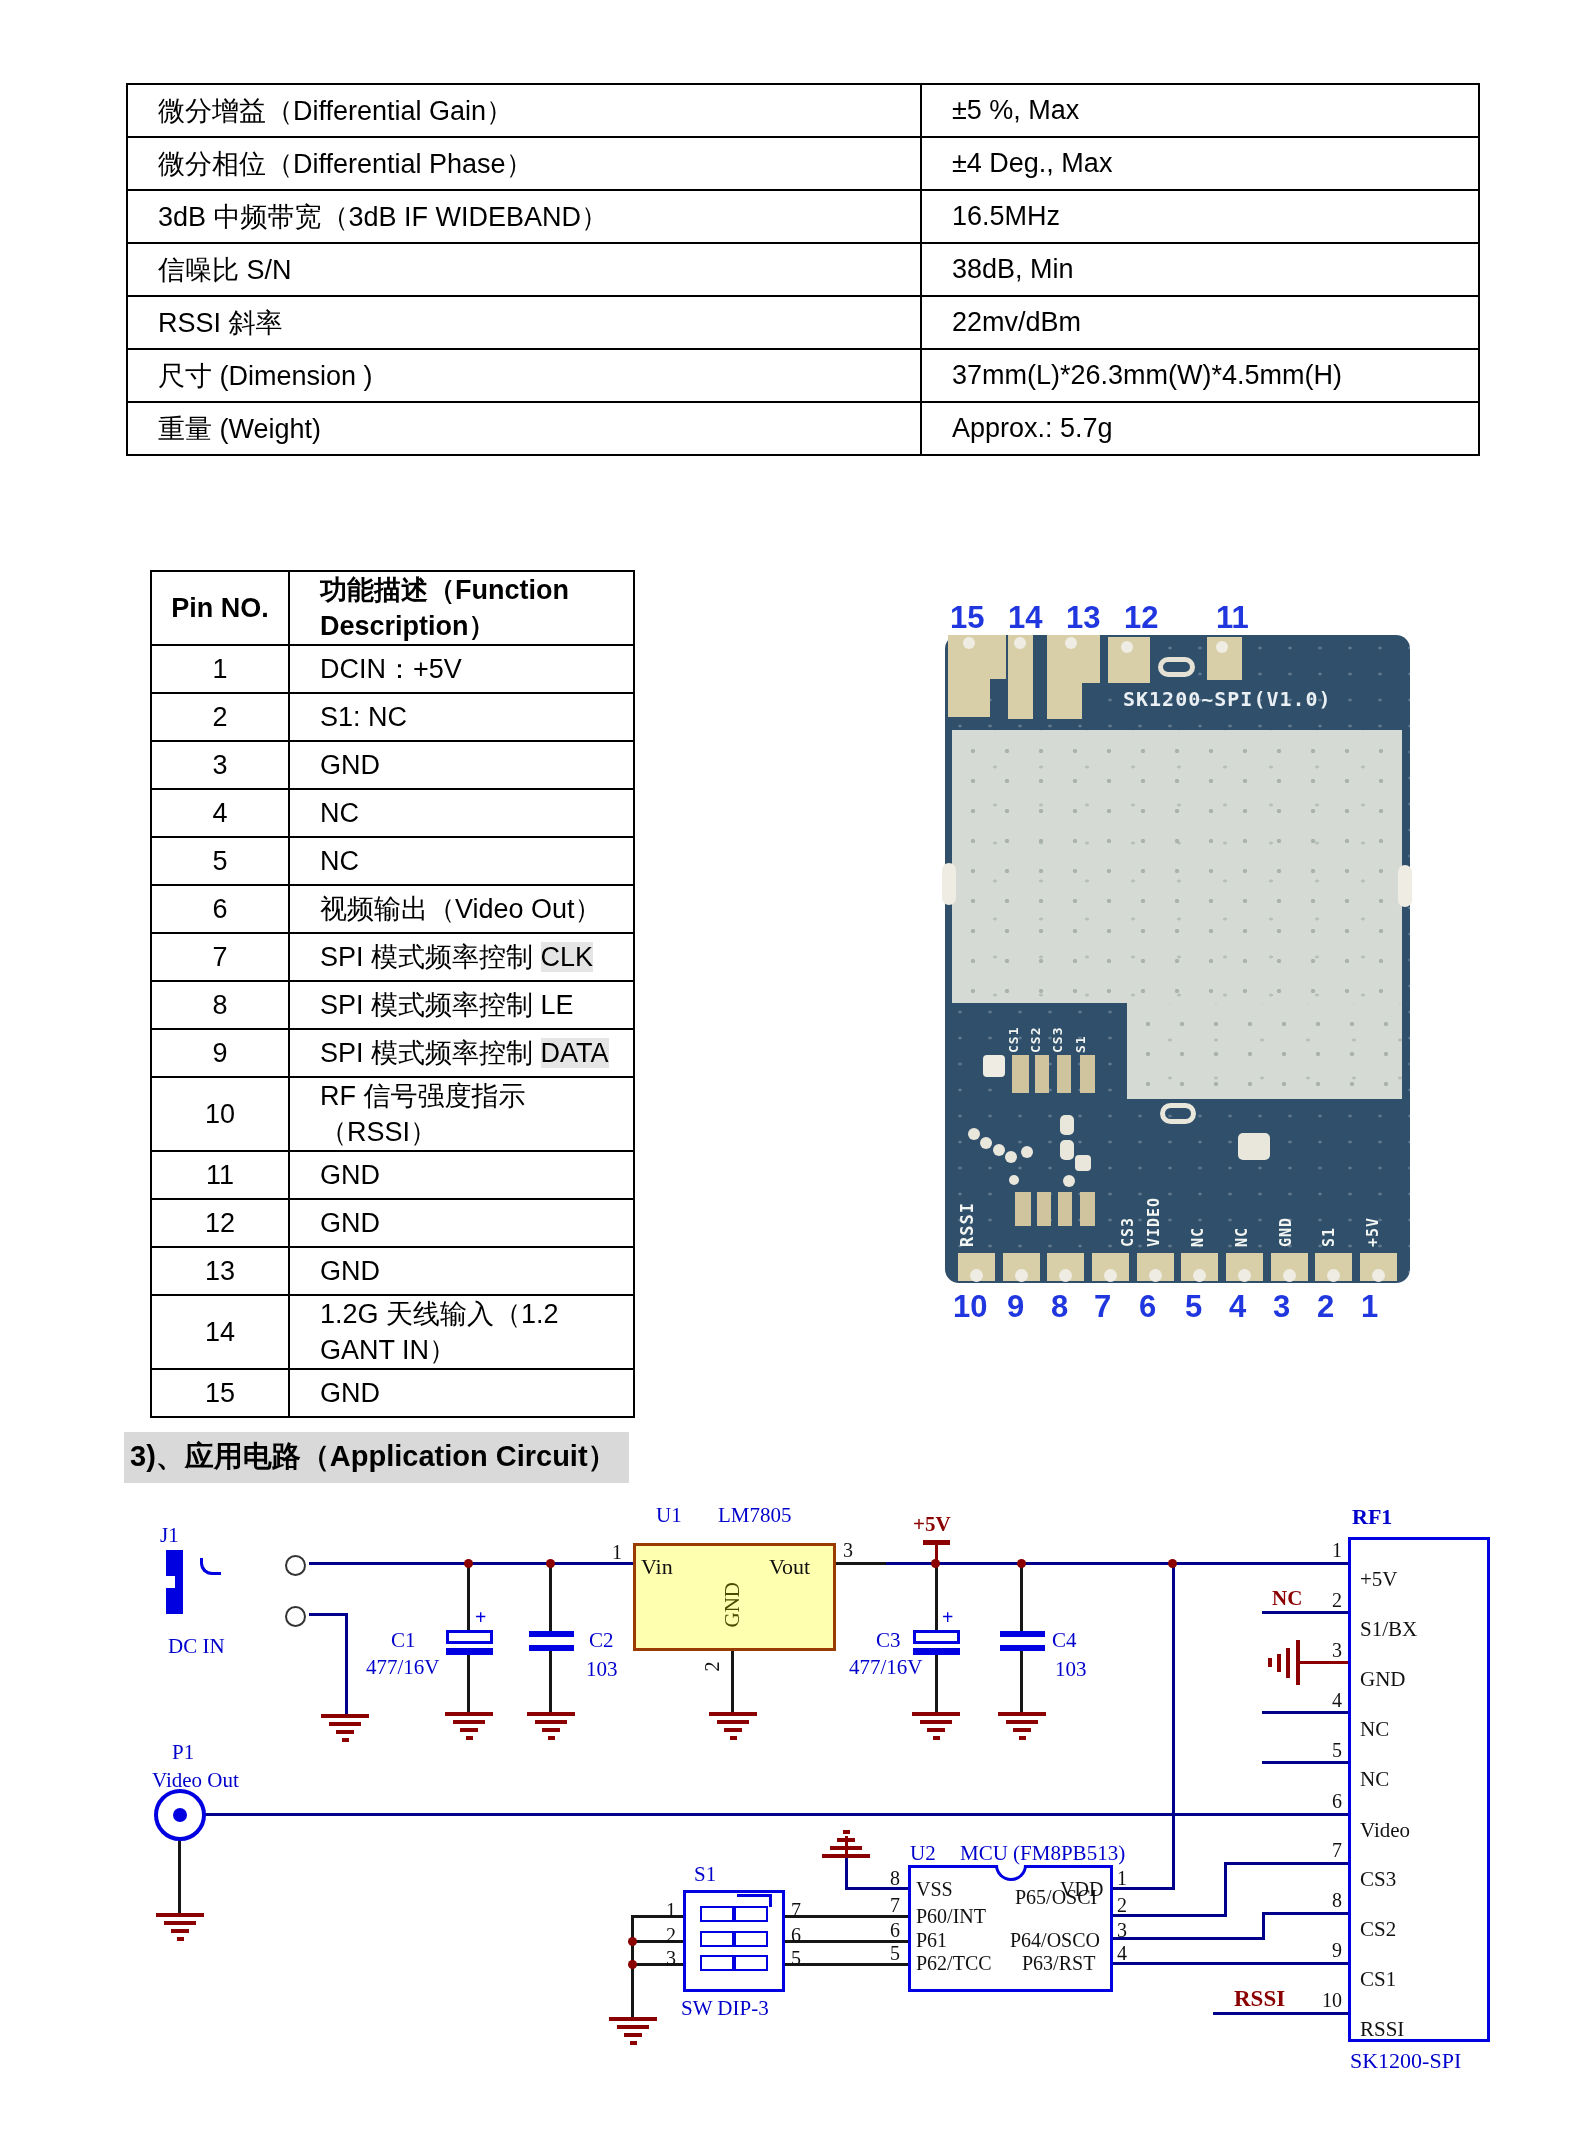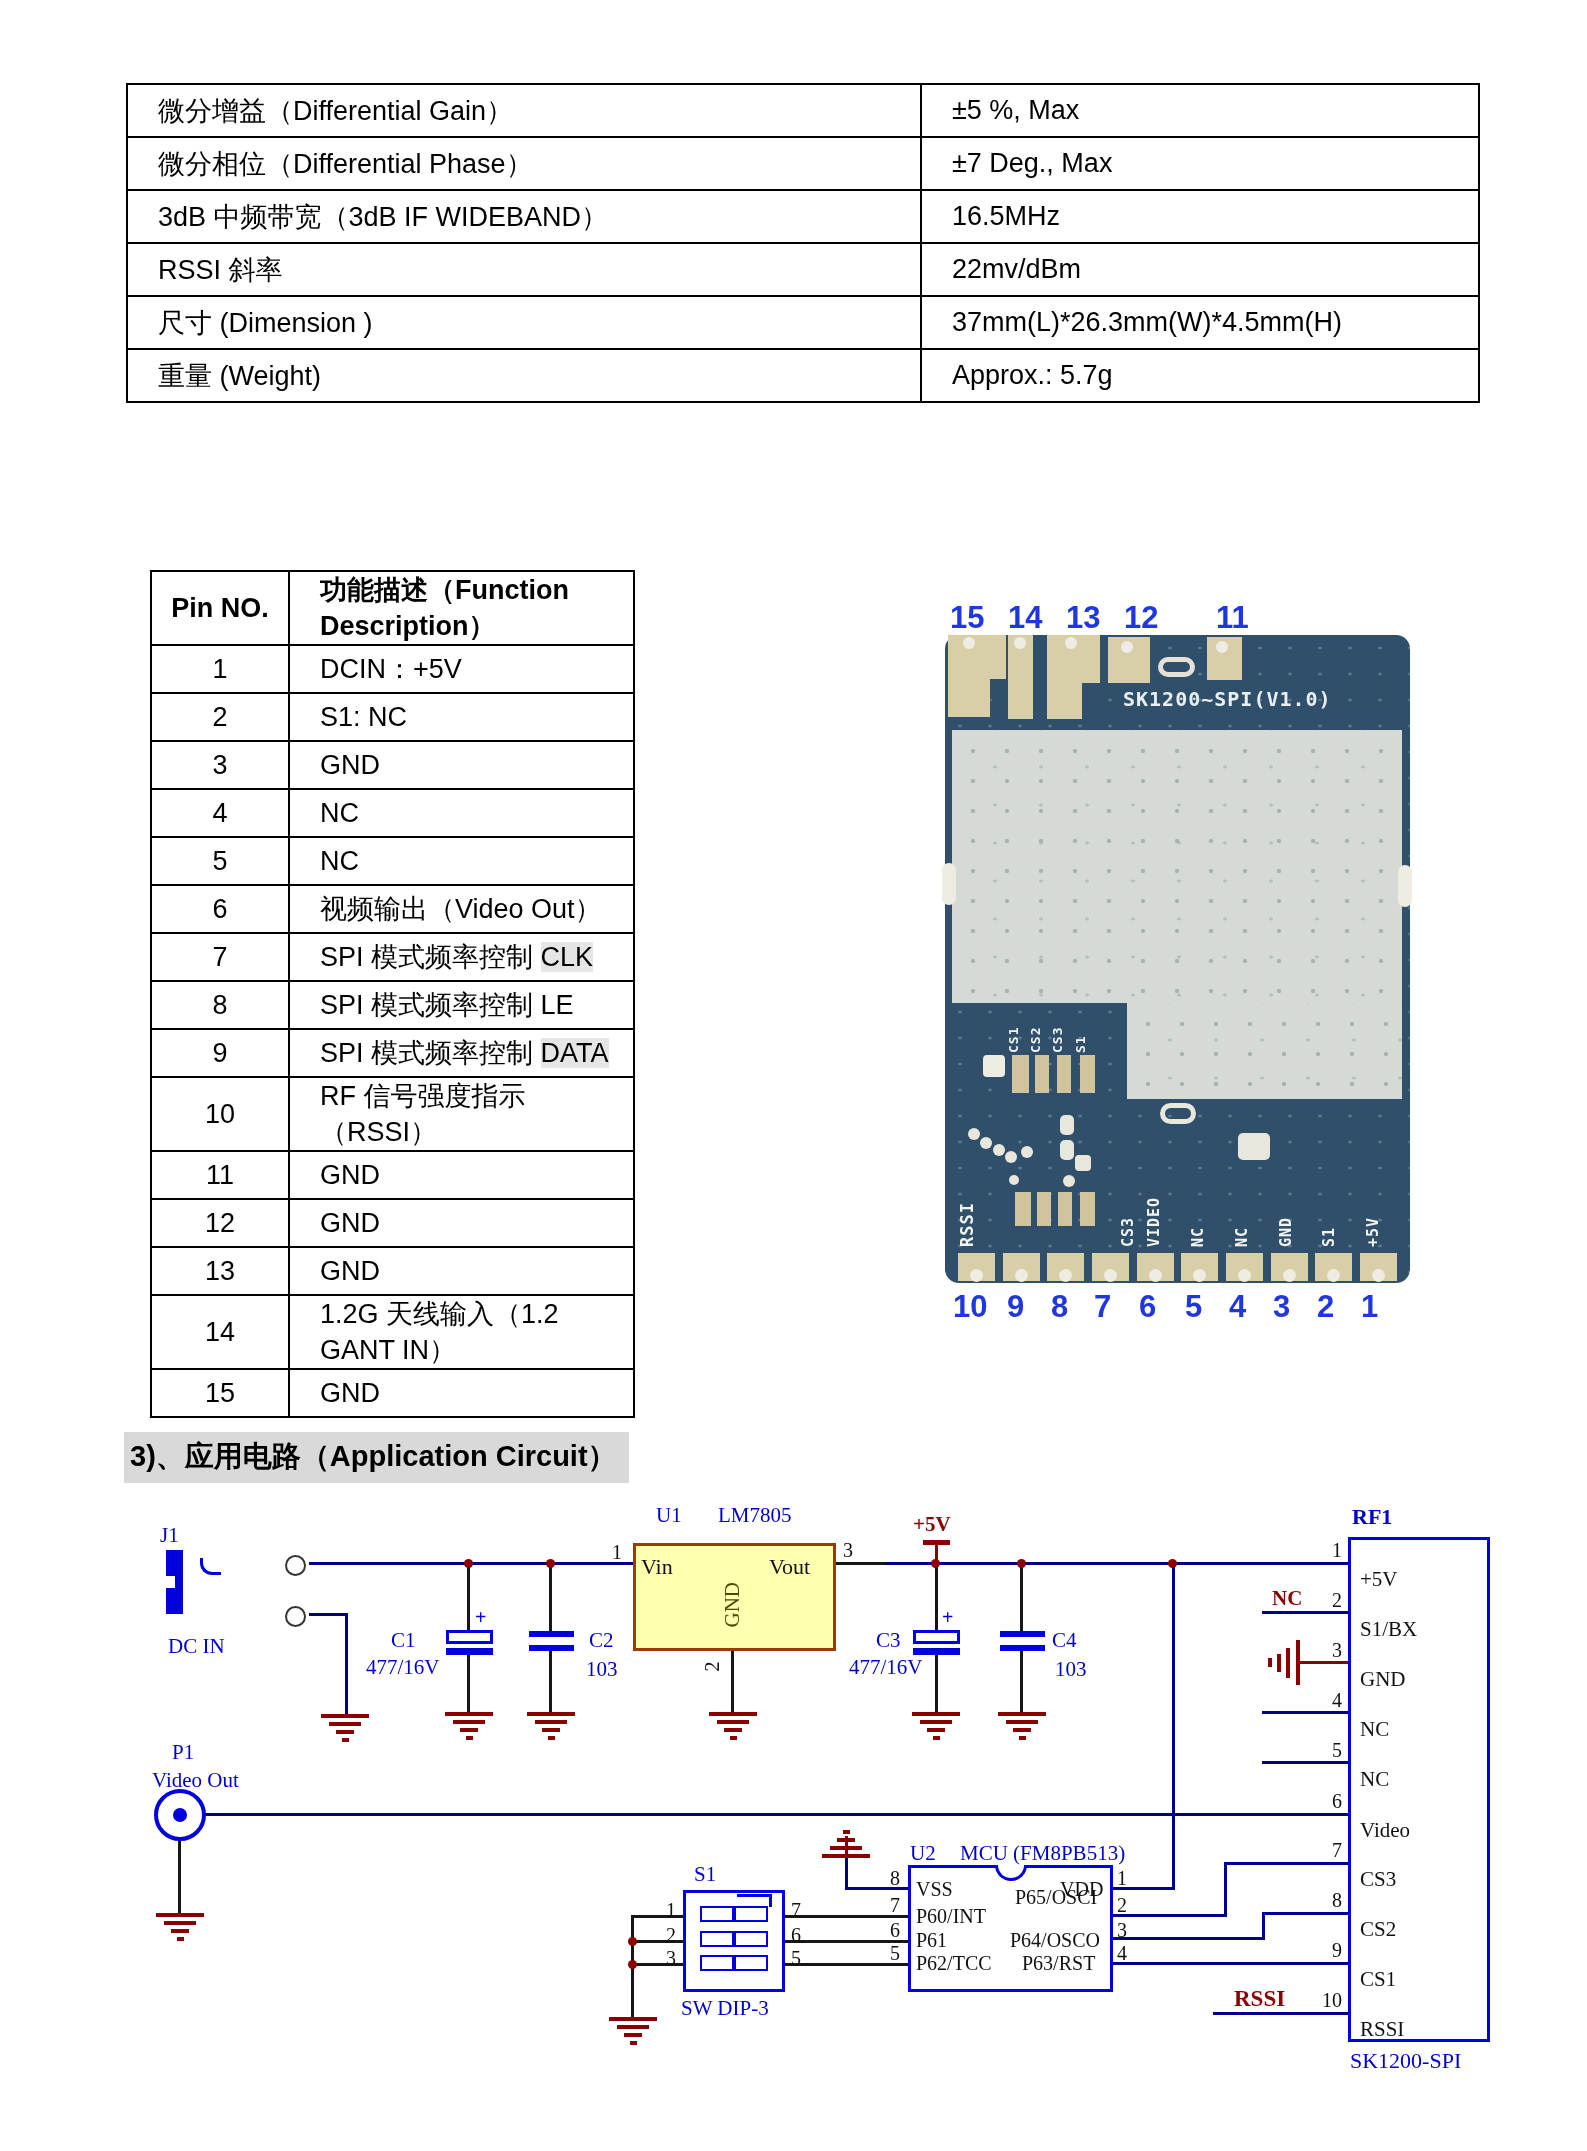--- a/index.html
+++ b/index.html
@@ -75,25 +75,29 @@
         <col class="c1">
         <col>
       </colgroup>
     <tbody>
       <tr>
           <td>微分增益（Differential Gain）</td>
           <td>±5 %, Max</td>
         </tr>
       <tr>
           <td>微分相位（Differential Phase）</td>
-          <td>±7 Deg., Max</td>
+          <td>±4 Deg., Max</td>
         </tr>
       <tr>
           <td>3dB 中频带宽（3dB IF WIDEBAND）</td>
           <td>16.5MHz</td>
+        </tr>
+      <tr>
+          <td>信噪比 S/N</td>
+          <td>38dB, Min</td>
         </tr>
       <tr>
           <td>RSSI 斜率</td>
           <td>22mv/dBm</td>
         </tr>
       <tr>
           <td>尺寸 (Dimension )</td>
           <td>37mm(L)*26.3mm(W)*4.5mm(H)</td>
         </tr>
       <tr>

